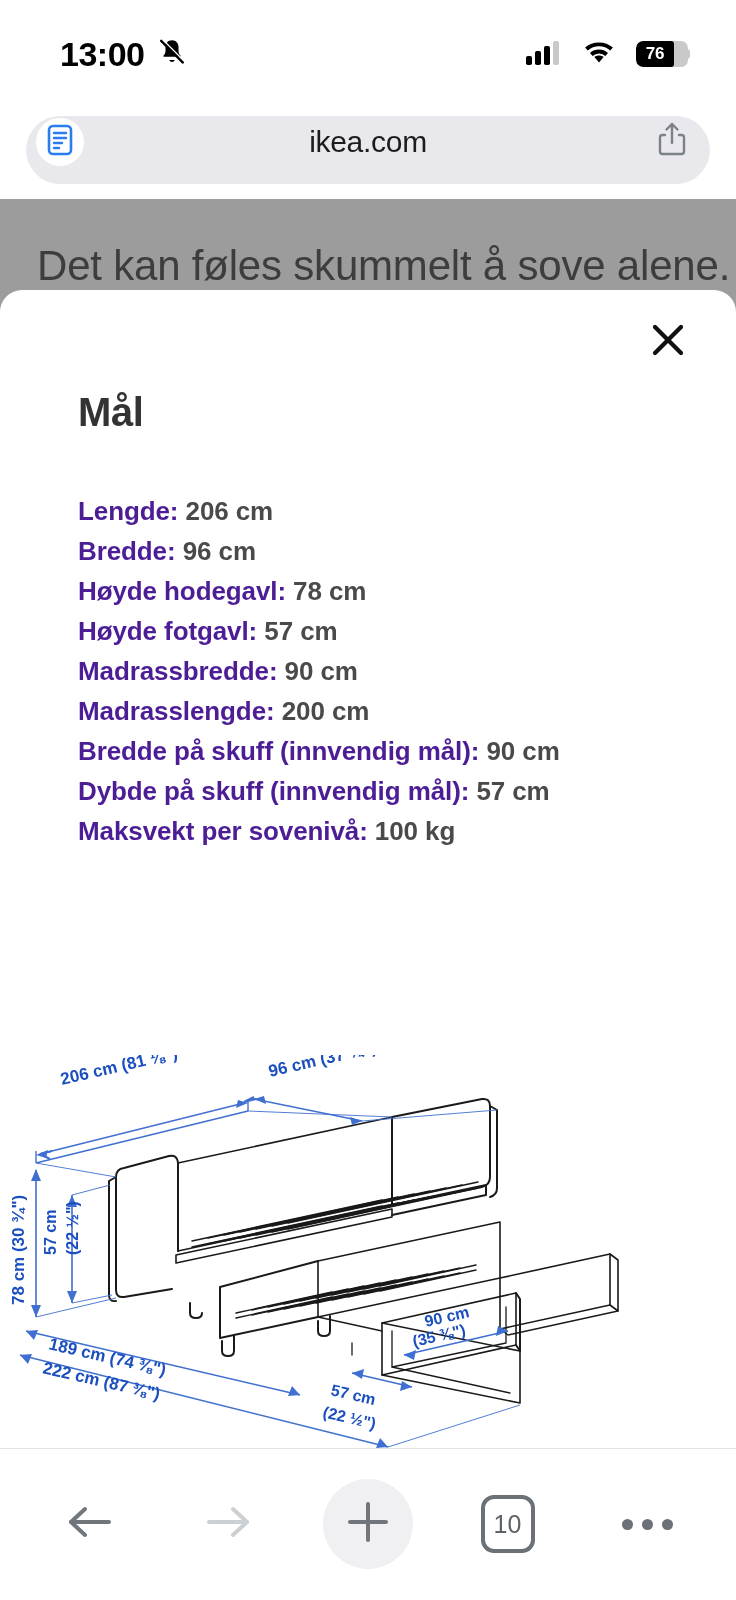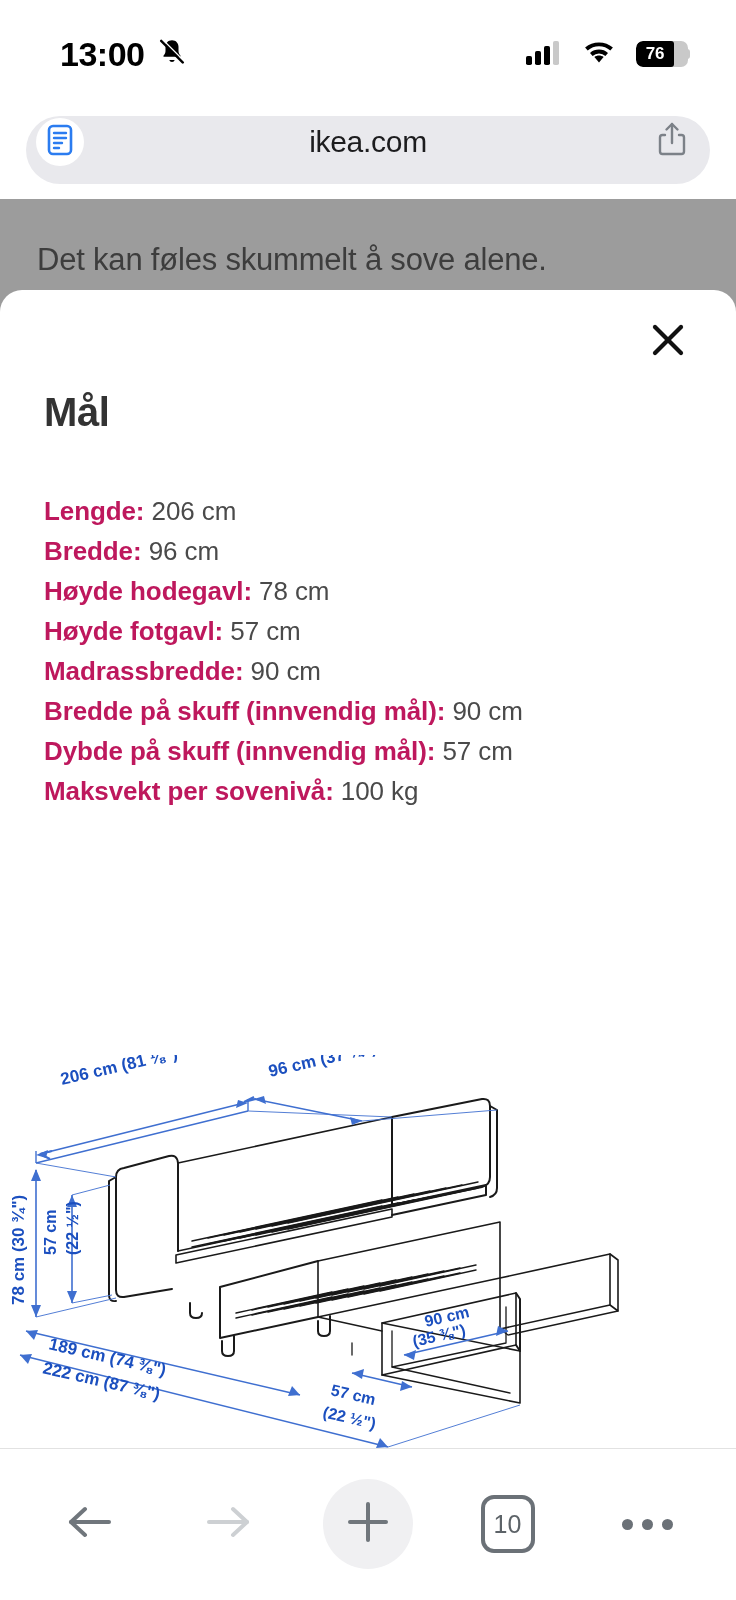--- a/index.html
+++ b/index.html
@@ -66,49 +66,50 @@
   }
   .share-btn { flex: 0 0 auto; z-index: 2; }
 
   
   .page-behind {
     position: absolute; top: 199px; left: 0; right: 0; height: 120px;
     background: #9c9c9c;
   }
   .behind-text {
     position: absolute; top: 242px; left: 37px;
-    font-size: 31px; color: #3d3d3d; letter-spacing: -0.2px;
+    font-size: 42px; color: #3d3d3d; letter-spacing: -0.2px;
     white-space: nowrap;
   }
 
   
   .sheet {
     position: absolute; top: 290px; left: 0; right: 0; bottom: 148px;
     background: #ffffff;
     border-radius: 22px 22px 0 0;
     overflow: hidden;
+    padding-left: 34px;
   }
   .sheet-close {
     position: absolute; top: 26px; right: 42px;
     width: 52px; height: 52px;
     display: flex; align-items: center; justify-content: center;
     cursor: pointer;
   }
   .sheet-body { padding: 100px 44px 0 44px; }
   .sheet-title {
     font-size: 40px; font-weight: bold; color: #333333;
     letter-spacing: -0.4px; margin-bottom: 56px;
   }
   .spec-list { display: block; }
   .spec-row {
     font-size: 26px; color: #484848; line-height: 40px;
     letter-spacing: -0.1px; white-space: nowrap;
   }
-  .spec-row .k { font-weight: bold; color: #be185d; }
-  .spec-row .v { font-weight: normal; color: #4a4a4a; }
+  .spec-row .k { font-weight: bold; color: #4c1d95; }
+  .spec-row .v { font-weight: bold; color: #4a4a4a; }
 
   .drawing-wrap {
     position: absolute; top: 765px; left: 0; width: 736px; height: 400px;
   }
   .drawing-wrap svg { display: block; }
 
   
   .toolbar {
     position: absolute; left: 0; right: 0; bottom: 0; height: 152px;
     background: #ffffff;
@@ -235,20 +236,24 @@
           <span class="k">Høyde hodegavl:</span>
           <span class="v">78 cm</span>
         </div>
         <div class="spec-row">
           <span class="k">Høyde fotgavl:</span>
           <span class="v">57 cm</span>
         </div>
         <div class="spec-row">
           <span class="k">Madrassbredde:</span>
           <span class="v">90 cm</span>
+        </div>
+        <div class="spec-row">
+          <span class="k">Madrasslengde:</span>
+          <span class="v">200 cm</span>
         </div>
         <div class="spec-row">
           <span class="k">Bredde på skuff (innvendig mål):</span>
           <span class="v">90 cm</span>
         </div>
         <div class="spec-row">
           <span class="k">Dybde på skuff (innvendig mål):</span>
           <span class="v">57 cm</span>
         </div>
         <div class="spec-row">

